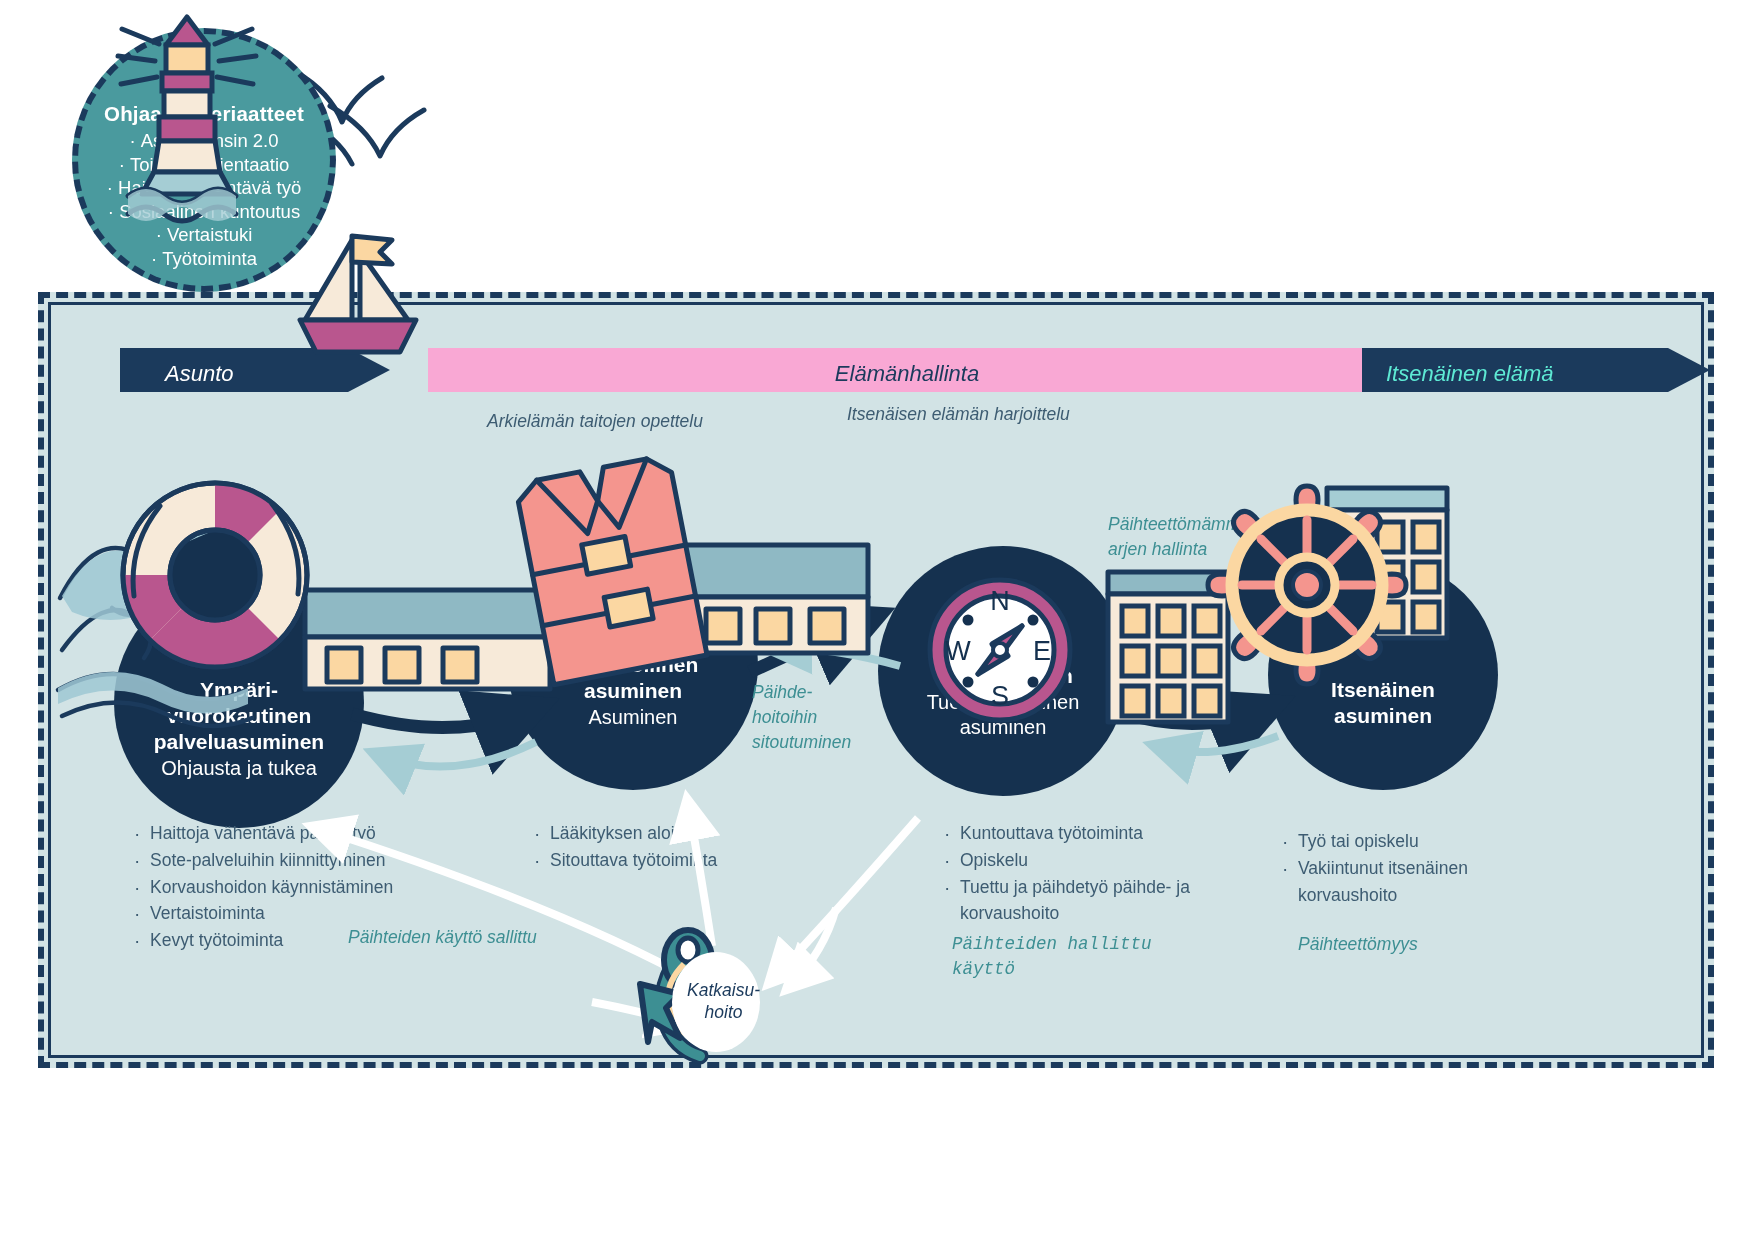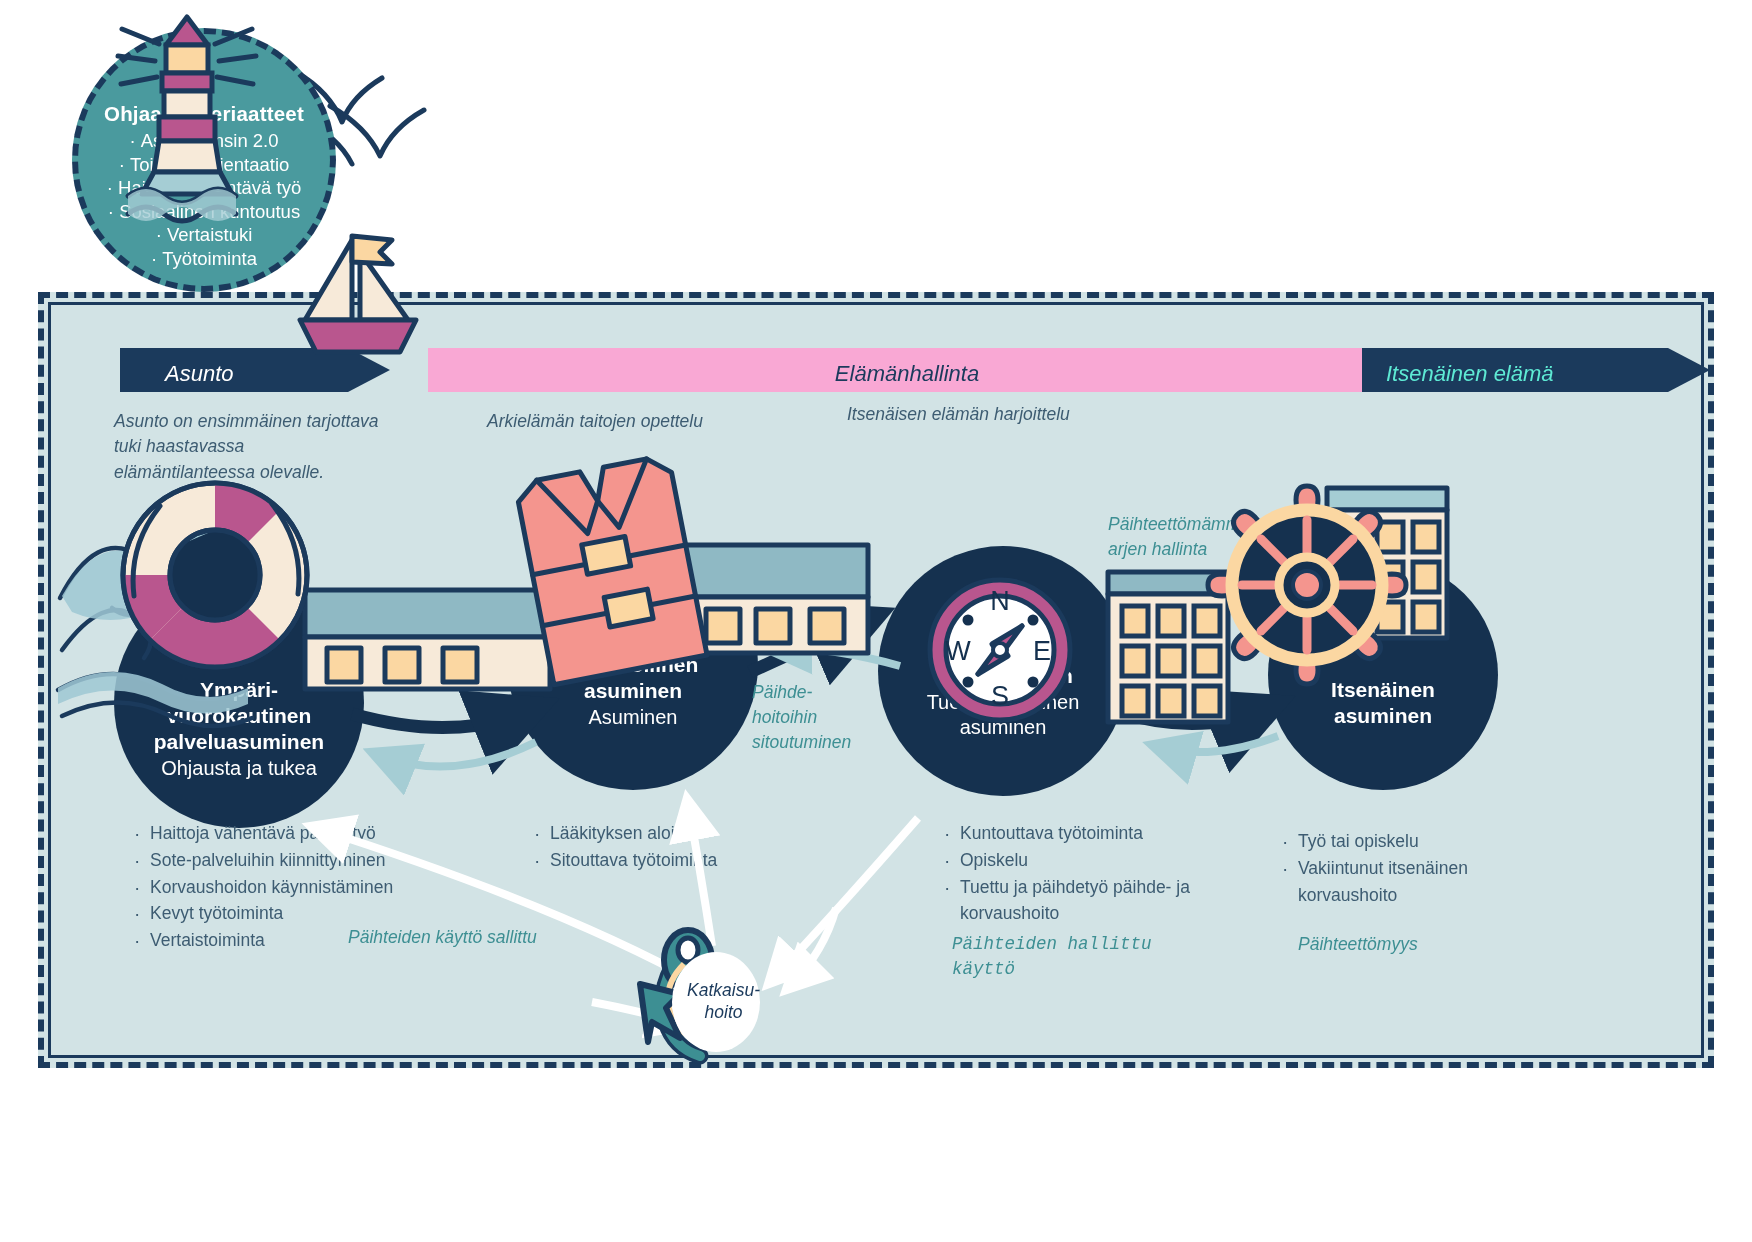--- a/index.html
+++ b/index.html
@@ -325,42 +325,41 @@
       <span>Asunto</span>
     </div>
     <div class="seg seg2">
       <span>Elämänhallinta</span>
     </div>
     <div class="seg seg3">
       <span>Itsenäinen elämä</span>
     </div>
   </div>
 
-  <div class="cap cap1">Asunto on ensimmäinen tarjottava tuki haastavassa elämäntilanteessa olevalle.</div>
   <div class="cap cap2">Arkielämän taitojen opettelu</div>
   <div class="cap cap3">Itsenäisen elämän harjoittelu</div>
 
   <div class="teal tl1" style="white-space:pre-line">Päihteiden
 käytön
 vähentäminen</div>
   <div class="teal tl2" style="white-space:pre-line">Päihde-
 hoitoihin
 sitoutuminen</div>
   <div class="teal tl3" style="white-space:pre-line">Päihteettömämmän
 arjen hallinta</div>
   <div class="teal tl4">Päihteiden käyttö sallittu</div>
   <div class="teal tl5">Päihteiden hallittu käyttö</div>
   <div class="teal tl6">Päihteettömyys</div>
 
   <ul class="blist bl1">
       <li>Haittoja vähentävä päihdetyö</li>
       <li>Sote-palveluihin kiinnittyminen</li>
       <li>Korvaushoidon käynnistäminen</li>
+      <li>Vertaistoiminta</li>
       <li>Kevyt työtoiminta</li>
-      <li>Vertaistoiminta</li>
     </ul>
   <ul class="blist bl2">
       <li>Lääkityksen aloitus</li>
       <li>Sitouttava työtoiminta</li>
     </ul>
   <ul class="blist bl3">
       <li>Kuntouttava työtoiminta</li>
       <li>Opiskelu</li>
       <li>Tuettu ja päihdetyö päihde- ja korvaushoito</li>
     </ul>

